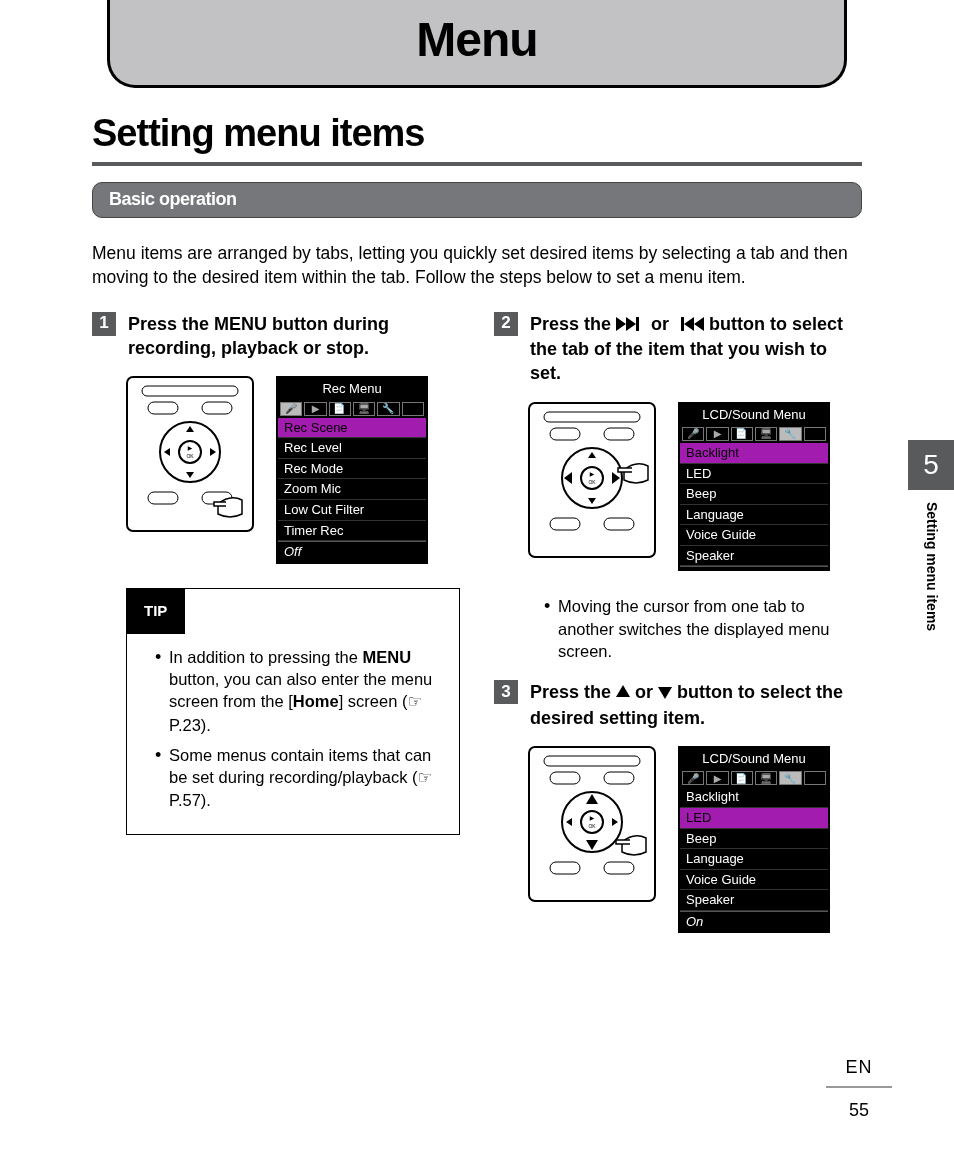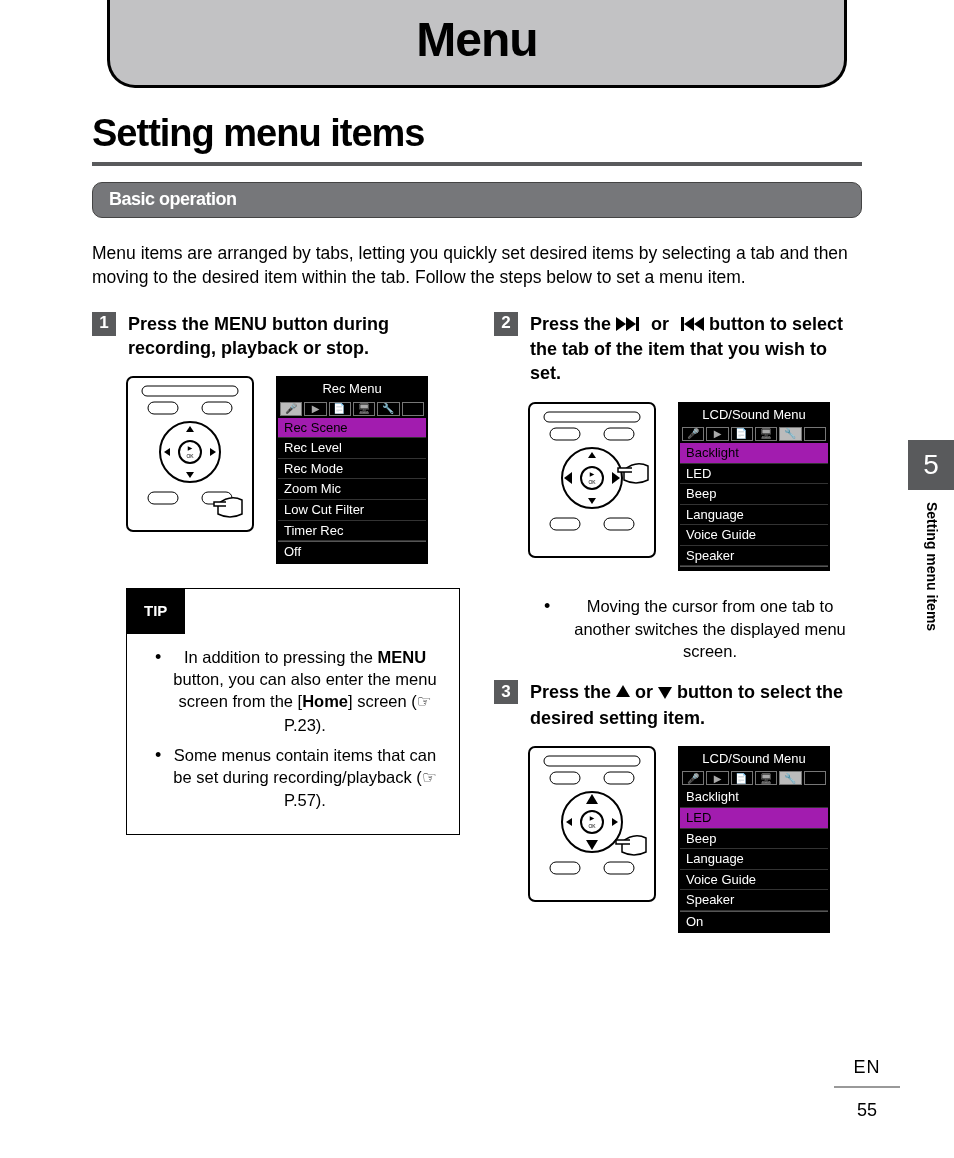--- a/index.html
+++ b/index.html
@@ -150,20 +150,21 @@
   }
   .lcd-row.sel {
     background: #a21caf;
     color: #000;
   }
   .lcd-foot {
     background: #000;
     color:#fff;
     padding: 1px 6px;
     border-top:1px solid #555;
+    font-style:italic;
   }
 
   
   .tip-box {
     border: 1px solid #000;
     margin-left: 34px;
     margin-top: 8px;
   }
   .tip-label {
     background: #000;
@@ -173,21 +174,20 @@
     padding: 13px 18px;
     font-size: 15px;
     margin: -1px 0 0 -1px;
   }
   .tip-body {
     padding: 12px 18px 14px 18px;
   }
   .tip-body ul, .note-list {
     list-style: none;
     padding-left: 10px;
-    text-align: center;
   }
   .tip-body li, .note-list li {
     position: relative;
     padding-left: 14px;
     margin-bottom: 8px;
     font-size: 16.5px;
   }
   .tip-body li::before,
   .note-list li::before {
     content: "•";
@@ -217,21 +217,21 @@
   }
   .side-label {
     writing-mode: vertical-rl;
     font-weight: 700;
     font-size: 14px;
     padding: 12px 0 0 14px;
   }
 
   .footer {
     position: absolute;
-    right: 54px;
+    right: 62px;
     bottom: 36px;
     text-align: center;
     font-size: 18px;
   }
   .footer .lang { display:block; margin-bottom:6px; letter-spacing:1px;}
   .footer-rule {
     width: 66px;
     height: 2px;
     background:#999;
     margin: 0 auto 10px;

